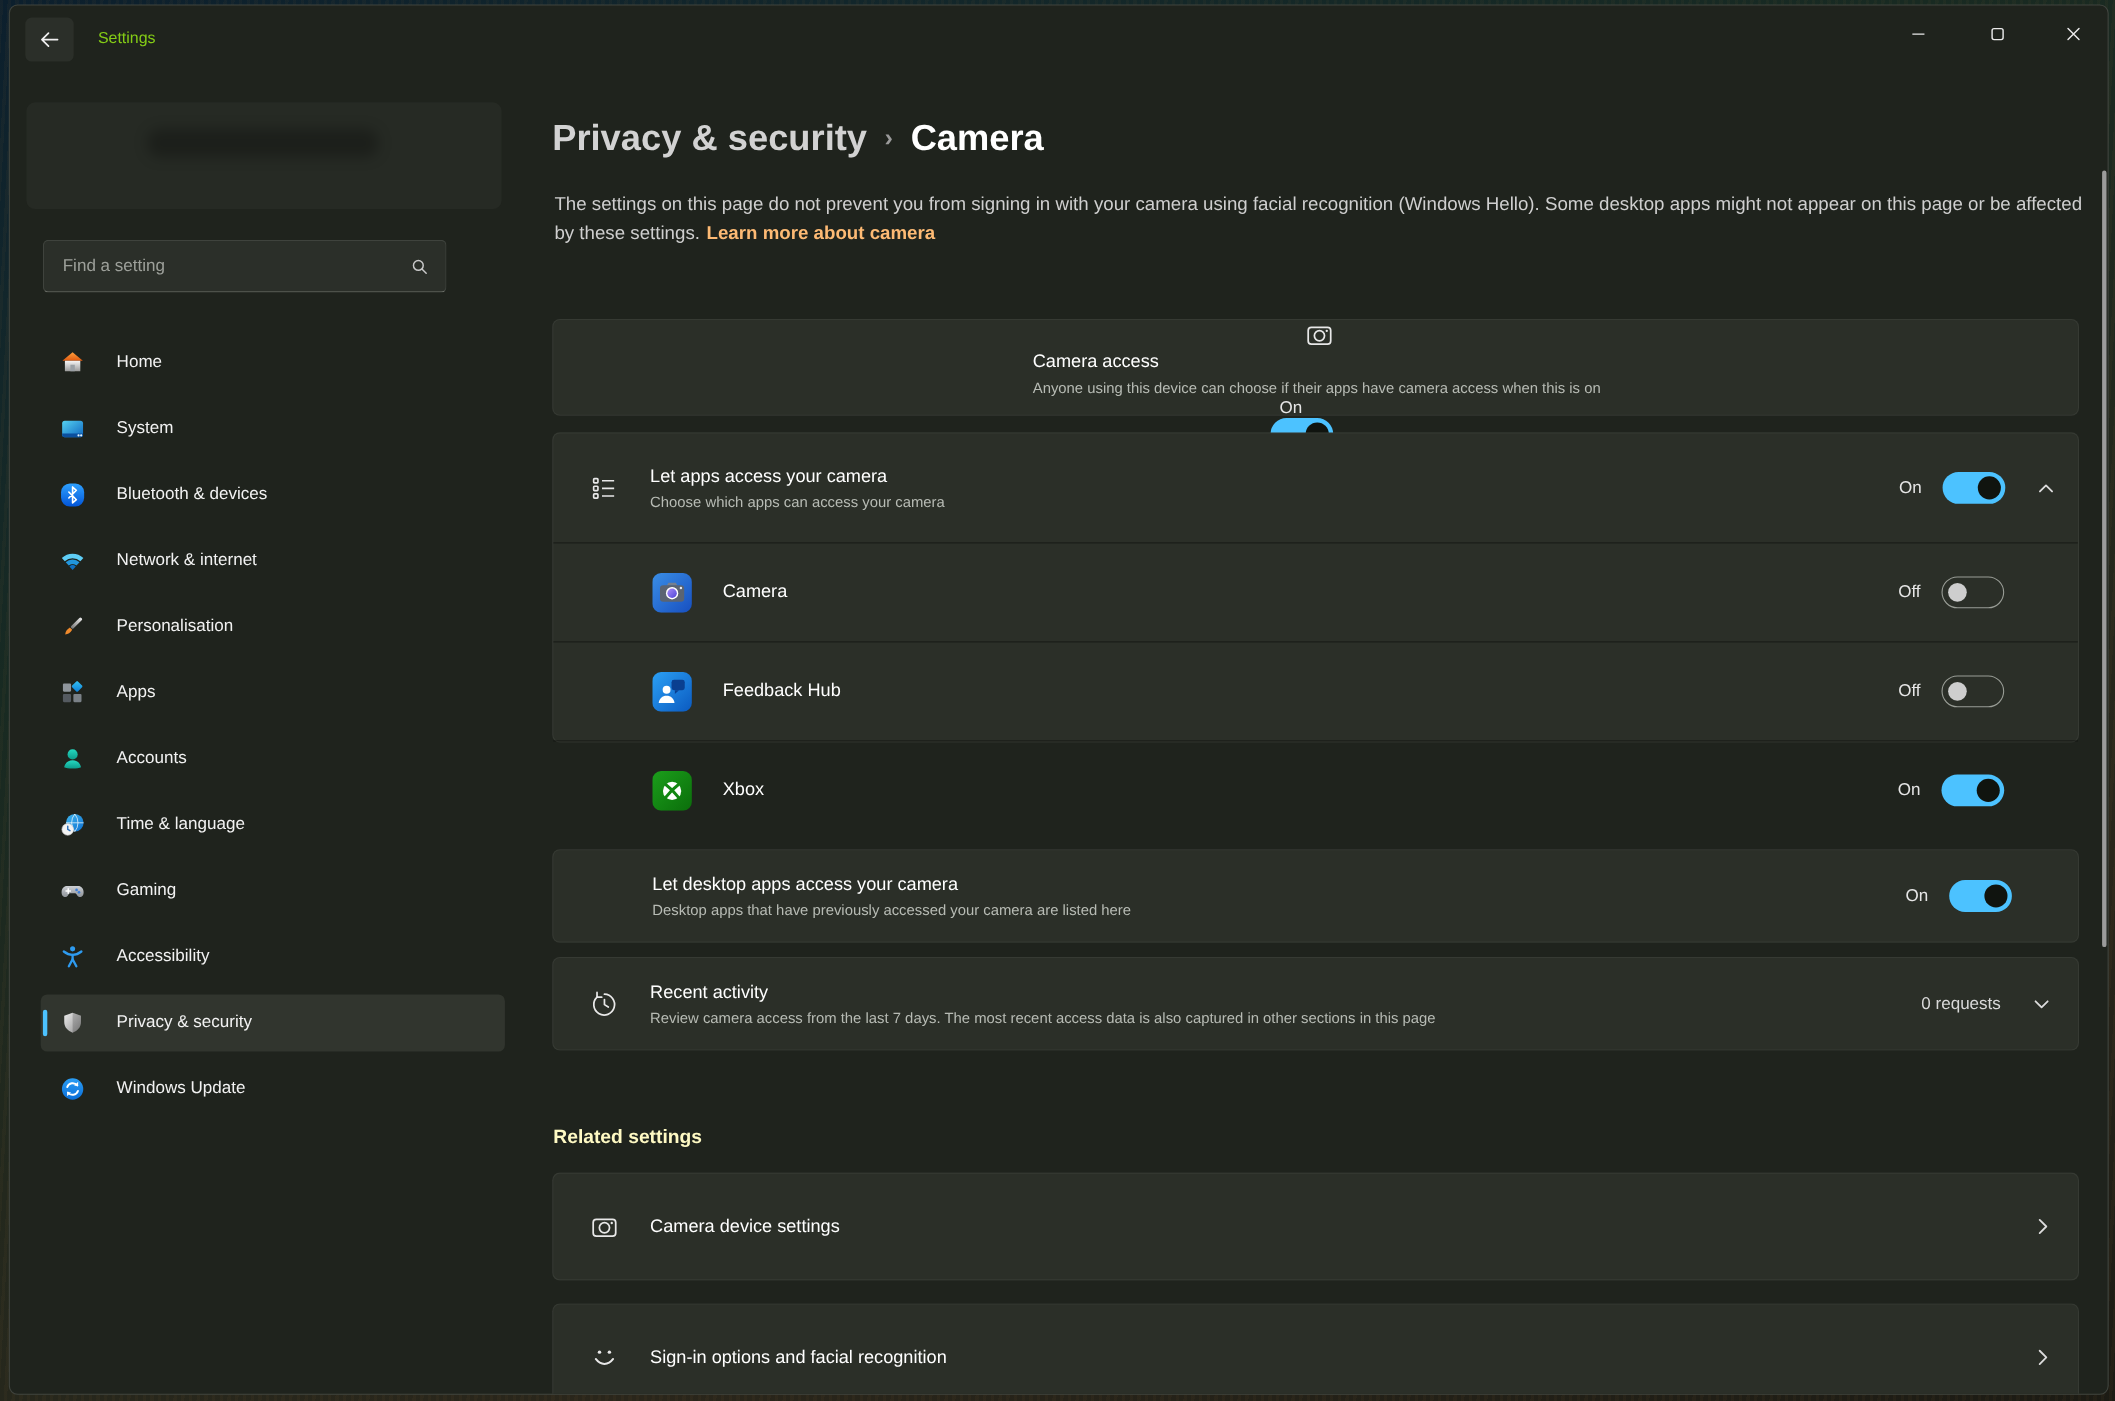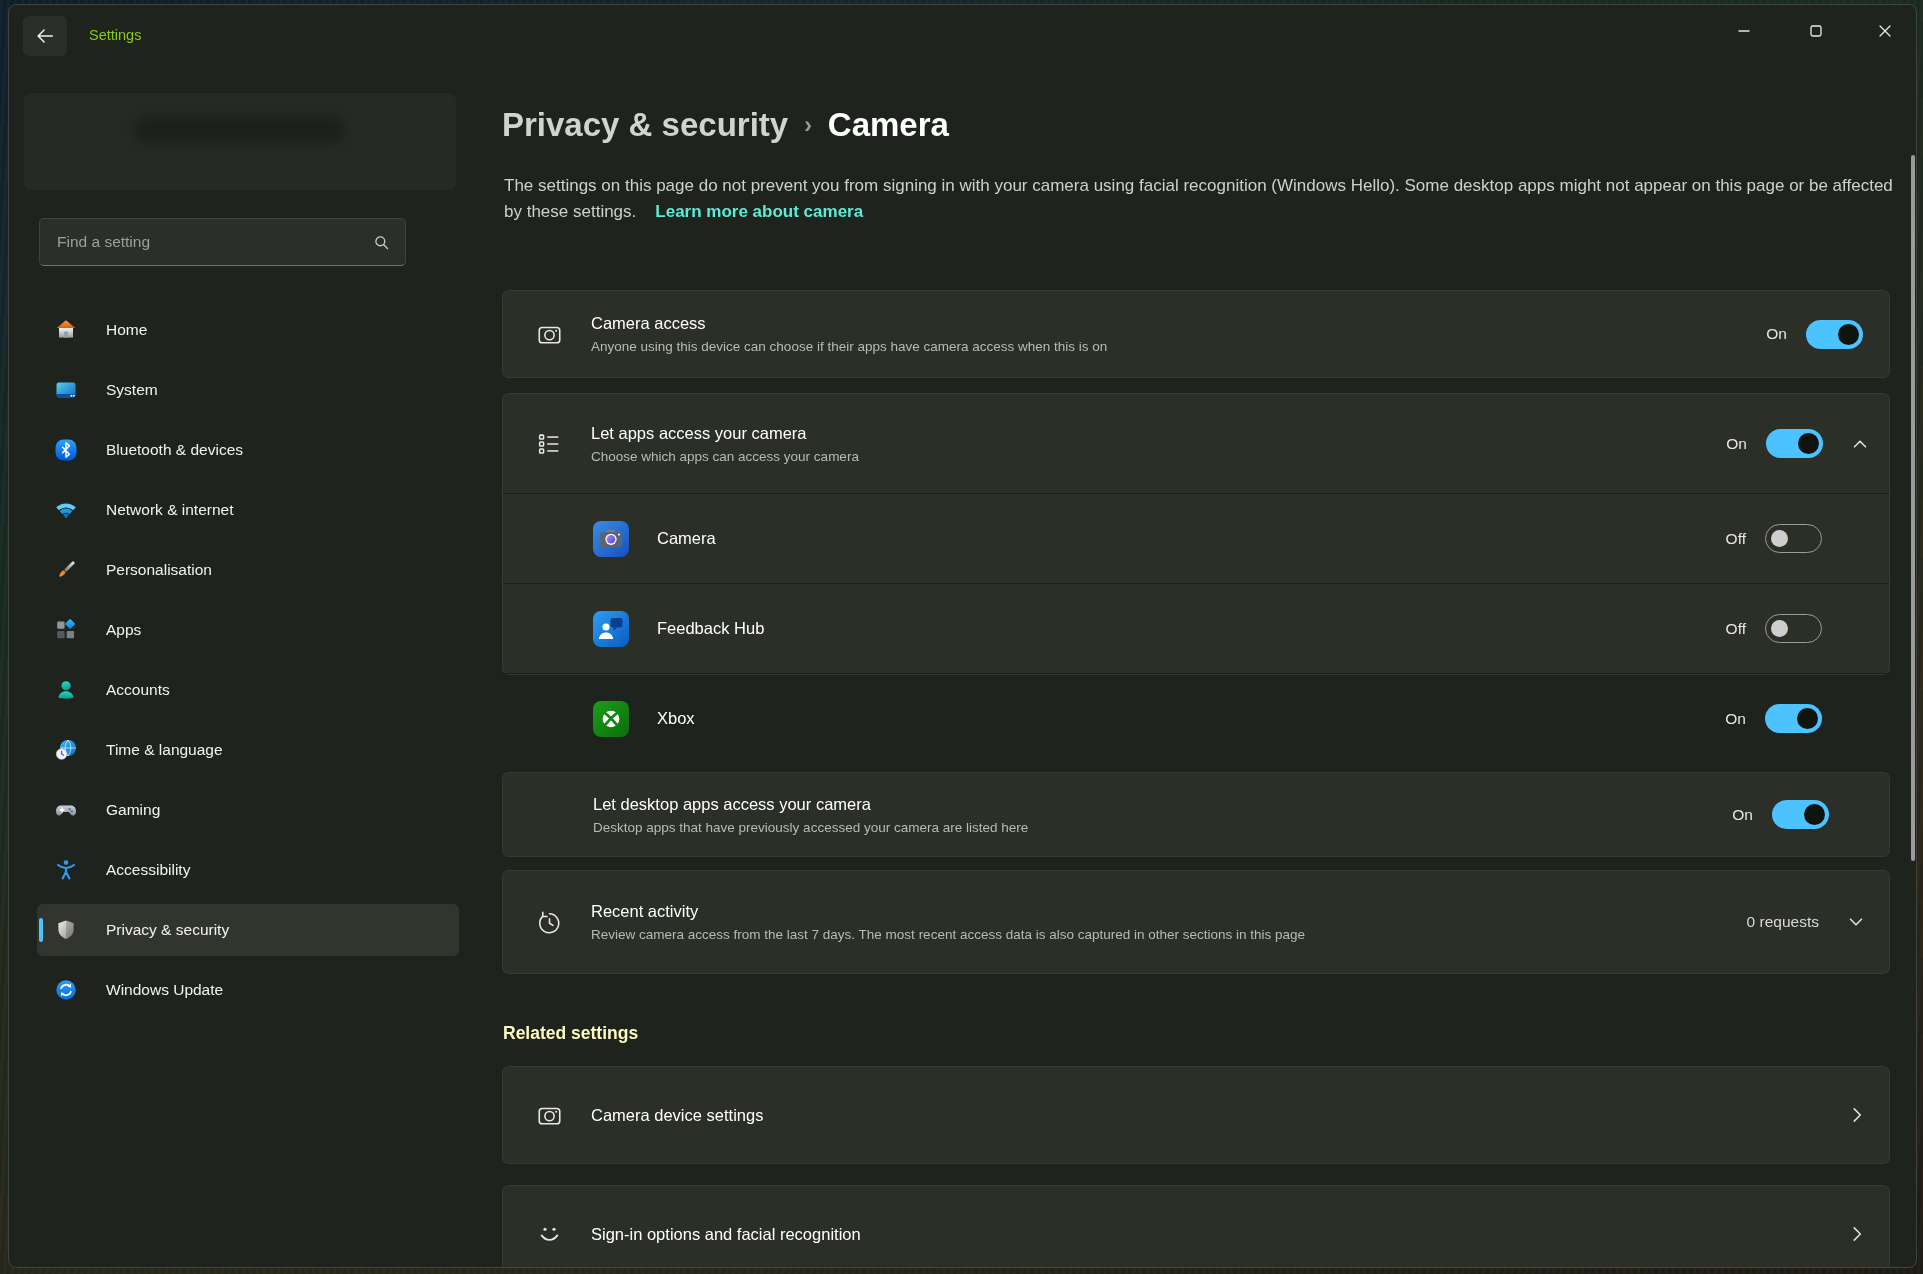--- a/index.html
+++ b/index.html
@@ -54,21 +54,21 @@
   .nav-item.selected{background:#31352e;}
   .nav-item.selected::before{
     content:"";position:absolute;left:2px;top:14px;width:4px;height:24px;border-radius:3px;background:#4CC2FF;
   }
   
   .breadcrumb{position:absolute;left:493px;top:90px;font-size:33px;font-weight:600;line-height:60px;white-space:nowrap;}
   .breadcrumb .parent{color:#d2d2d2;}
   .breadcrumb .sep{color:#9a9a9a;font-size:23px;margin:0 16px;vertical-align:3px;}
   .breadcrumb .current{color:#ffffff;}
   .intro{position:absolute;left:495px;top:168px;width:1398px;font-size:17px;line-height:26px;color:#cfcfcf;}
-  .intro .learn-link{color:#5eead4;font-weight:600;margin-left:19px;}
+  .intro .learn-link{color:#fdba74;font-weight:600;margin-left:6px;}
   .card{
     position:absolute;left:493px;width:1388px;background:#2b2f28;
     border:1px solid rgba(255,255,255,.055);border-radius:7px;box-sizing:border-box;
   }
   .rowflex{display:flex;align-items:center;height:100%;}
   .row-icon{margin-left:32px;width:28px;display:flex;justify-content:center;flex:none;}
   .row-text{margin-left:28px;flex:1;min-width:0;}
   .row-title{font-size:16.5px;color:#ffffff;line-height:22px;}
   .row-sub{font-size:13.5px;color:#b7bbb4;line-height:19px;margin-top:3px;}
   .state-label{font-size:15.5px;color:#e6e6e6;margin-right:19px;flex:none;}
@@ -344,21 +344,21 @@
     </div>
   </div>
 
   <div class="breadcrumb">
     <span class="parent">Privacy &amp; security</span><span class="sep">›</span><span class="current">Camera</span>
   </div>
 
   <div class="intro"><span>The settings on this page do not prevent you from signing in with your camera using facial recognition (Windows Hello). Some desktop apps might not appear on this page or be affected by these settings.</span><span class="learn-link">Learn more about camera</span></div>
 
   <div class="card" style="top:285px;height:88px;">
-    <div class="rowflex" style="padding-right:26px;">
+    <div class="rowflex" style="padding-right:26px;flex-direction:column;">
       <span class="row-icon">
         <svg width="27" height="27" viewBox="0 0 24 24" fill="none" stroke="#e8e8e8" stroke-width="1.4">
             <rect x="2.9" y="5.8" width="18.2" height="13.6" rx="2.6"></rect>
             <circle cx="12" cy="12.6" r="4.1"></circle>
             <circle cx="17.9" cy="8.7" r=".95" fill="#e8e8e8" stroke="none"></circle>
           </svg>
       </span>
       <div class="row-text">
         <div class="row-title">Camera access</div>
         <div class="row-sub">Anyone using this device can choose if their apps have camera access when this is on</div>
@@ -442,21 +442,21 @@
     <div class="rowflex" style="padding-right:60px;">
       <div class="row-text indent-text">
         <div class="row-title">Let desktop apps access your camera</div>
         <div class="row-sub">Desktop apps that have previously accessed your camera are listed here</div>
       </div>
       <span class="state-label">On</span>
       <div class="toggle on"></div>
     </div>
   </div>
 
-  <div class="card" style="top:865px;height:104px;">
+  <div class="card" style="top:865px;height:85px;">
     <div class="rowflex" style="padding-right:22px;">
       <span class="row-icon">
         <svg width="27" height="27" viewBox="0 0 24 24" fill="none" stroke="#e8e8e8" stroke-width="1.4" stroke-linecap="round" stroke-linejoin="round">
             <path d="M6 6.6A8.4 8.4 0 1 0 12 4.3"></path>
             <path d="M6 2.9v3.8h3.8"></path>
             <path d="M12 8.6v4.1l3.1 1.9"></path>
           </svg>
       </span>
       <div class="row-text">
         <div class="row-title">Recent activity</div>

